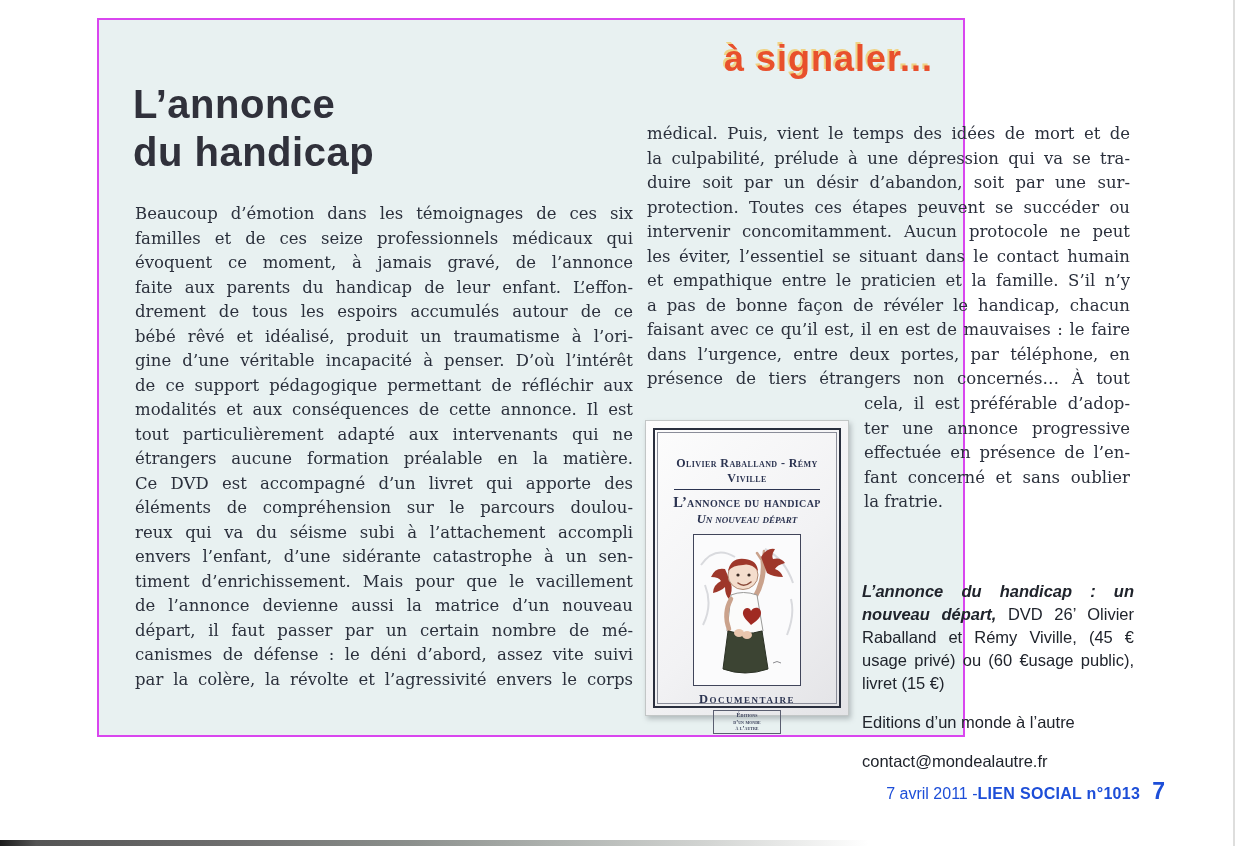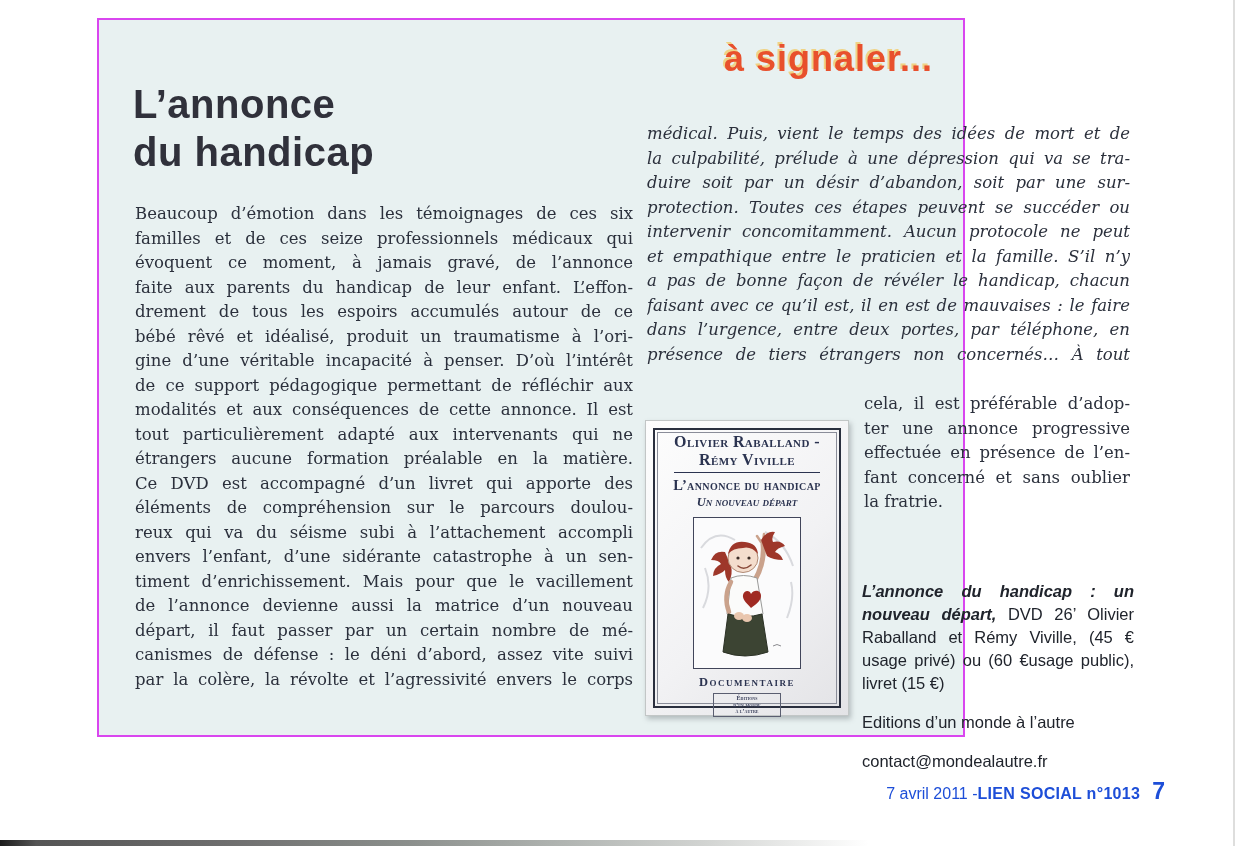--- a/index.html
+++ b/index.html
@@ -30,38 +30,38 @@
   }
   .title{
     position:absolute;left:34px;top:60px;color:#30313b;
     font-size:40px;line-height:48px;letter-spacing:0.5px;font-weight:600;
   }
   
   .tcol{position:absolute;color:#2b303c;font-family:"DejaVu Serif",serif;
         font-size:16.5px;line-height:24.5px;}
   .tline{text-align:justify;text-align-last:justify;height:24.5px;overflow:hidden;white-space:normal;}
   .col-left{left:36px;top:182px;width:498px;}
-  .col-right{left:548px;top:102px;width:483px;font-style:italic;}
+  .col-right{left:548px;top:102px;width:483px;}
   .col-narrow{left:765px;top:372px;width:266px;}
   .col-narrow .tline:last-child{text-align-last:left;}
   
   .dvd{
     position:absolute;left:546px;top:400px;width:204px;height:296px;
     background:linear-gradient(135deg,#fdfdfd 0%,#f2f2f4 55%,#e3e3e6 100%);
     border:1px solid #c2c6c6;box-shadow:2px 3px 5px rgba(80,90,95,.35);
     box-sizing:border-box;
   }
   .dvd-inner{
     position:absolute;inset:7px;border:2px solid #2a2f3e;box-sizing:border-box;
   }
   .dvd-inner2{
     position:absolute;inset:2px;border:1px solid #8a8d99;box-sizing:border-box;
     text-align:center;color:#2b3350;font-family:"Liberation Serif",serif;
   }
-  .dvd-authors{margin-top:0;font-variant:small-caps;font-weight:bold;font-size:16px;letter-spacing:.4px;}
+  .dvd-authors{margin-top:23px;font-variant:small-caps;font-weight:bold;font-size:12px;letter-spacing:.4px;}
   .dvd-rule{width:82%;margin:3px auto 4px auto;border-top:1px solid #2b3350;}
   .dvd-title{font-variant:small-caps;font-weight:bold;font-size:14.5px;letter-spacing:.4px;}
   .dvd-subtitle{font-variant:small-caps;font-weight:bold;font-style:italic;font-size:12.5px;margin-top:1px;}
   .dvd-frame{
     width:106px;height:150px;margin:7px auto 6px auto;border:1px solid #41455a;
     background:#fbfbfc;position:relative;overflow:hidden;
   }
   .dvd-genre{font-variant:small-caps;font-weight:bold;font-size:12.5px;letter-spacing:1.5px;}
   .dvd-pub{
     width:66px;margin:3px auto 0 auto;border:1px solid #5a5e70;padding:1px 0;
@@ -119,20 +119,21 @@
         <div class="tline">canismes de défense : le déni d’abord, assez vite suivi</div>
         <div class="tline">par la colère, la révolte et l’agressivité envers le corps</div>
       </div>
 
     <div class="tcol col-right">
         <div class="tline">médical. Puis, vient le temps des idées de mort et de</div>
         <div class="tline">la culpabilité, prélude à une dépression qui va se tra-</div>
         <div class="tline">duire soit par un désir d’abandon, soit par une sur-</div>
         <div class="tline">protection. Toutes ces étapes peuvent se succéder ou</div>
         <div class="tline">intervenir concomitamment. Aucun protocole ne peut</div>
+        <div class="tline">les éviter, l’essentiel se situant dans le contact humain</div>
         <div class="tline">et empathique entre le praticien et la famille. S’il n’y</div>
         <div class="tline">a pas de bonne façon de révéler le handicap, chacun</div>
         <div class="tline">faisant avec ce qu’il est, il en est de mauvaises : le faire</div>
         <div class="tline">dans l’urgence, entre deux portes, par téléphone, en</div>
         <div class="tline">présence de tiers étrangers non concernés… À tout</div>
       </div>
 
     <div class="tcol col-narrow">
         <div class="tline">cela, il est préférable d’adop-</div>
         <div class="tline">ter une annonce progressive</div>

